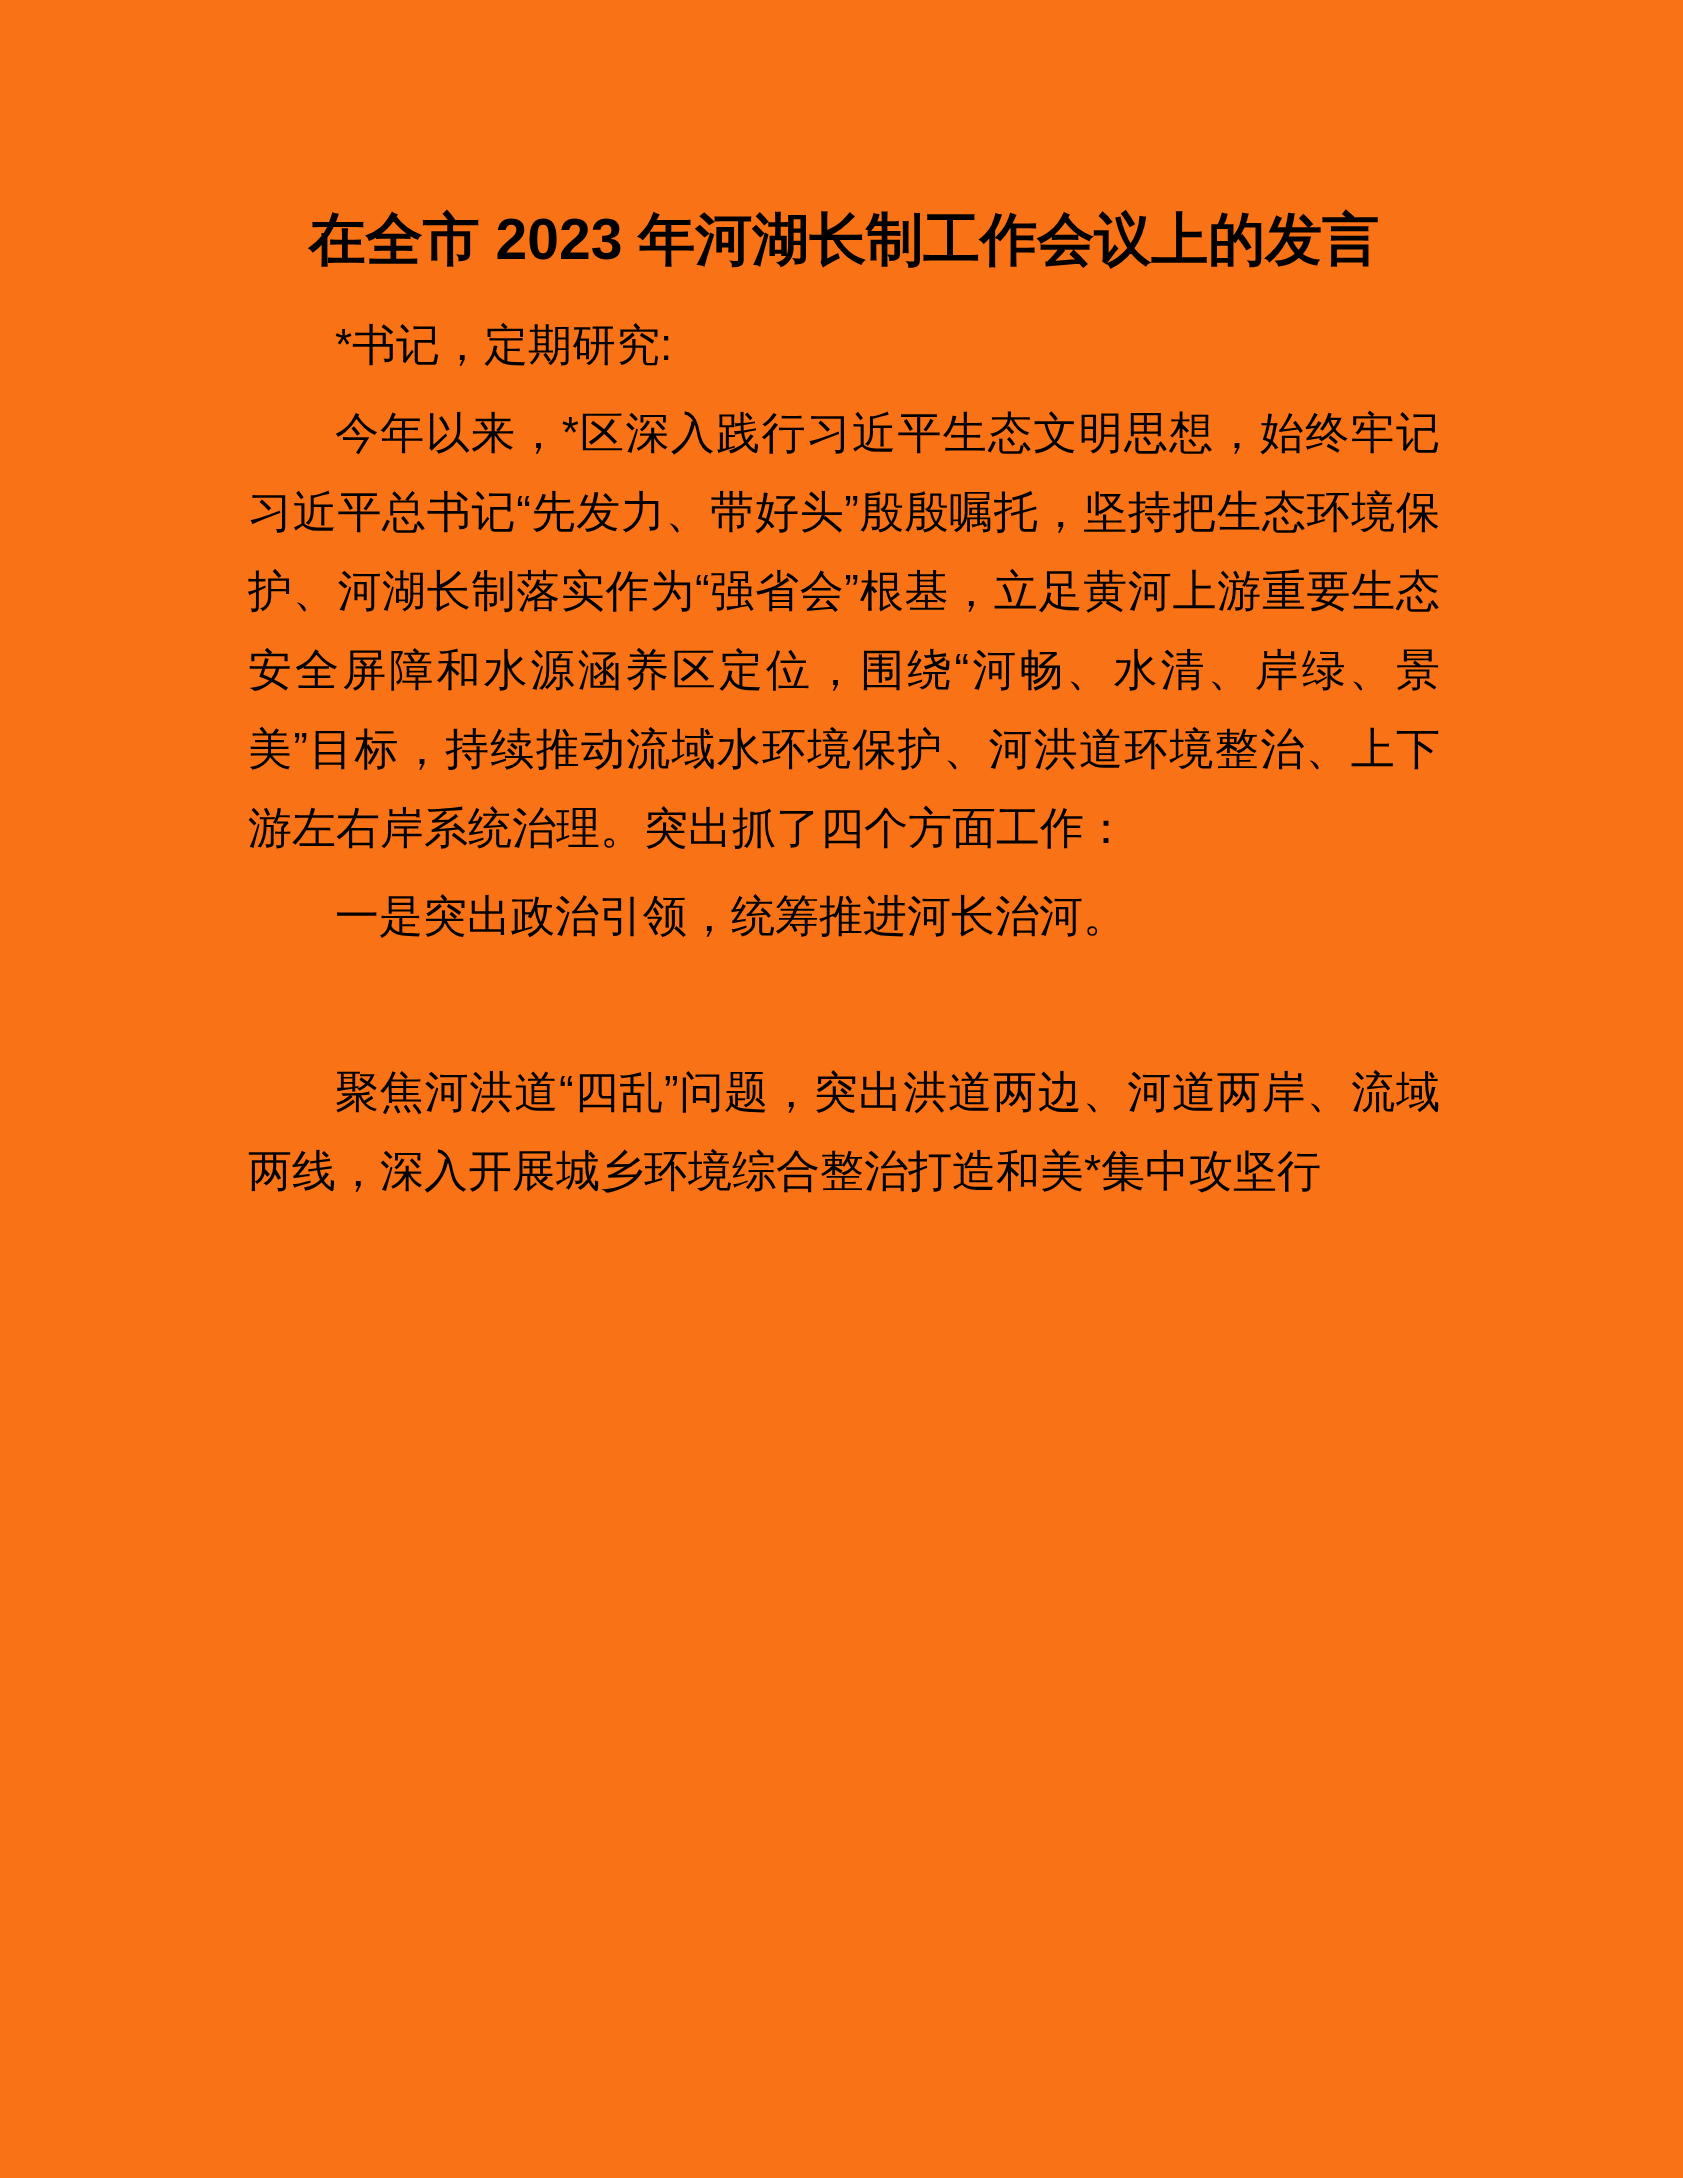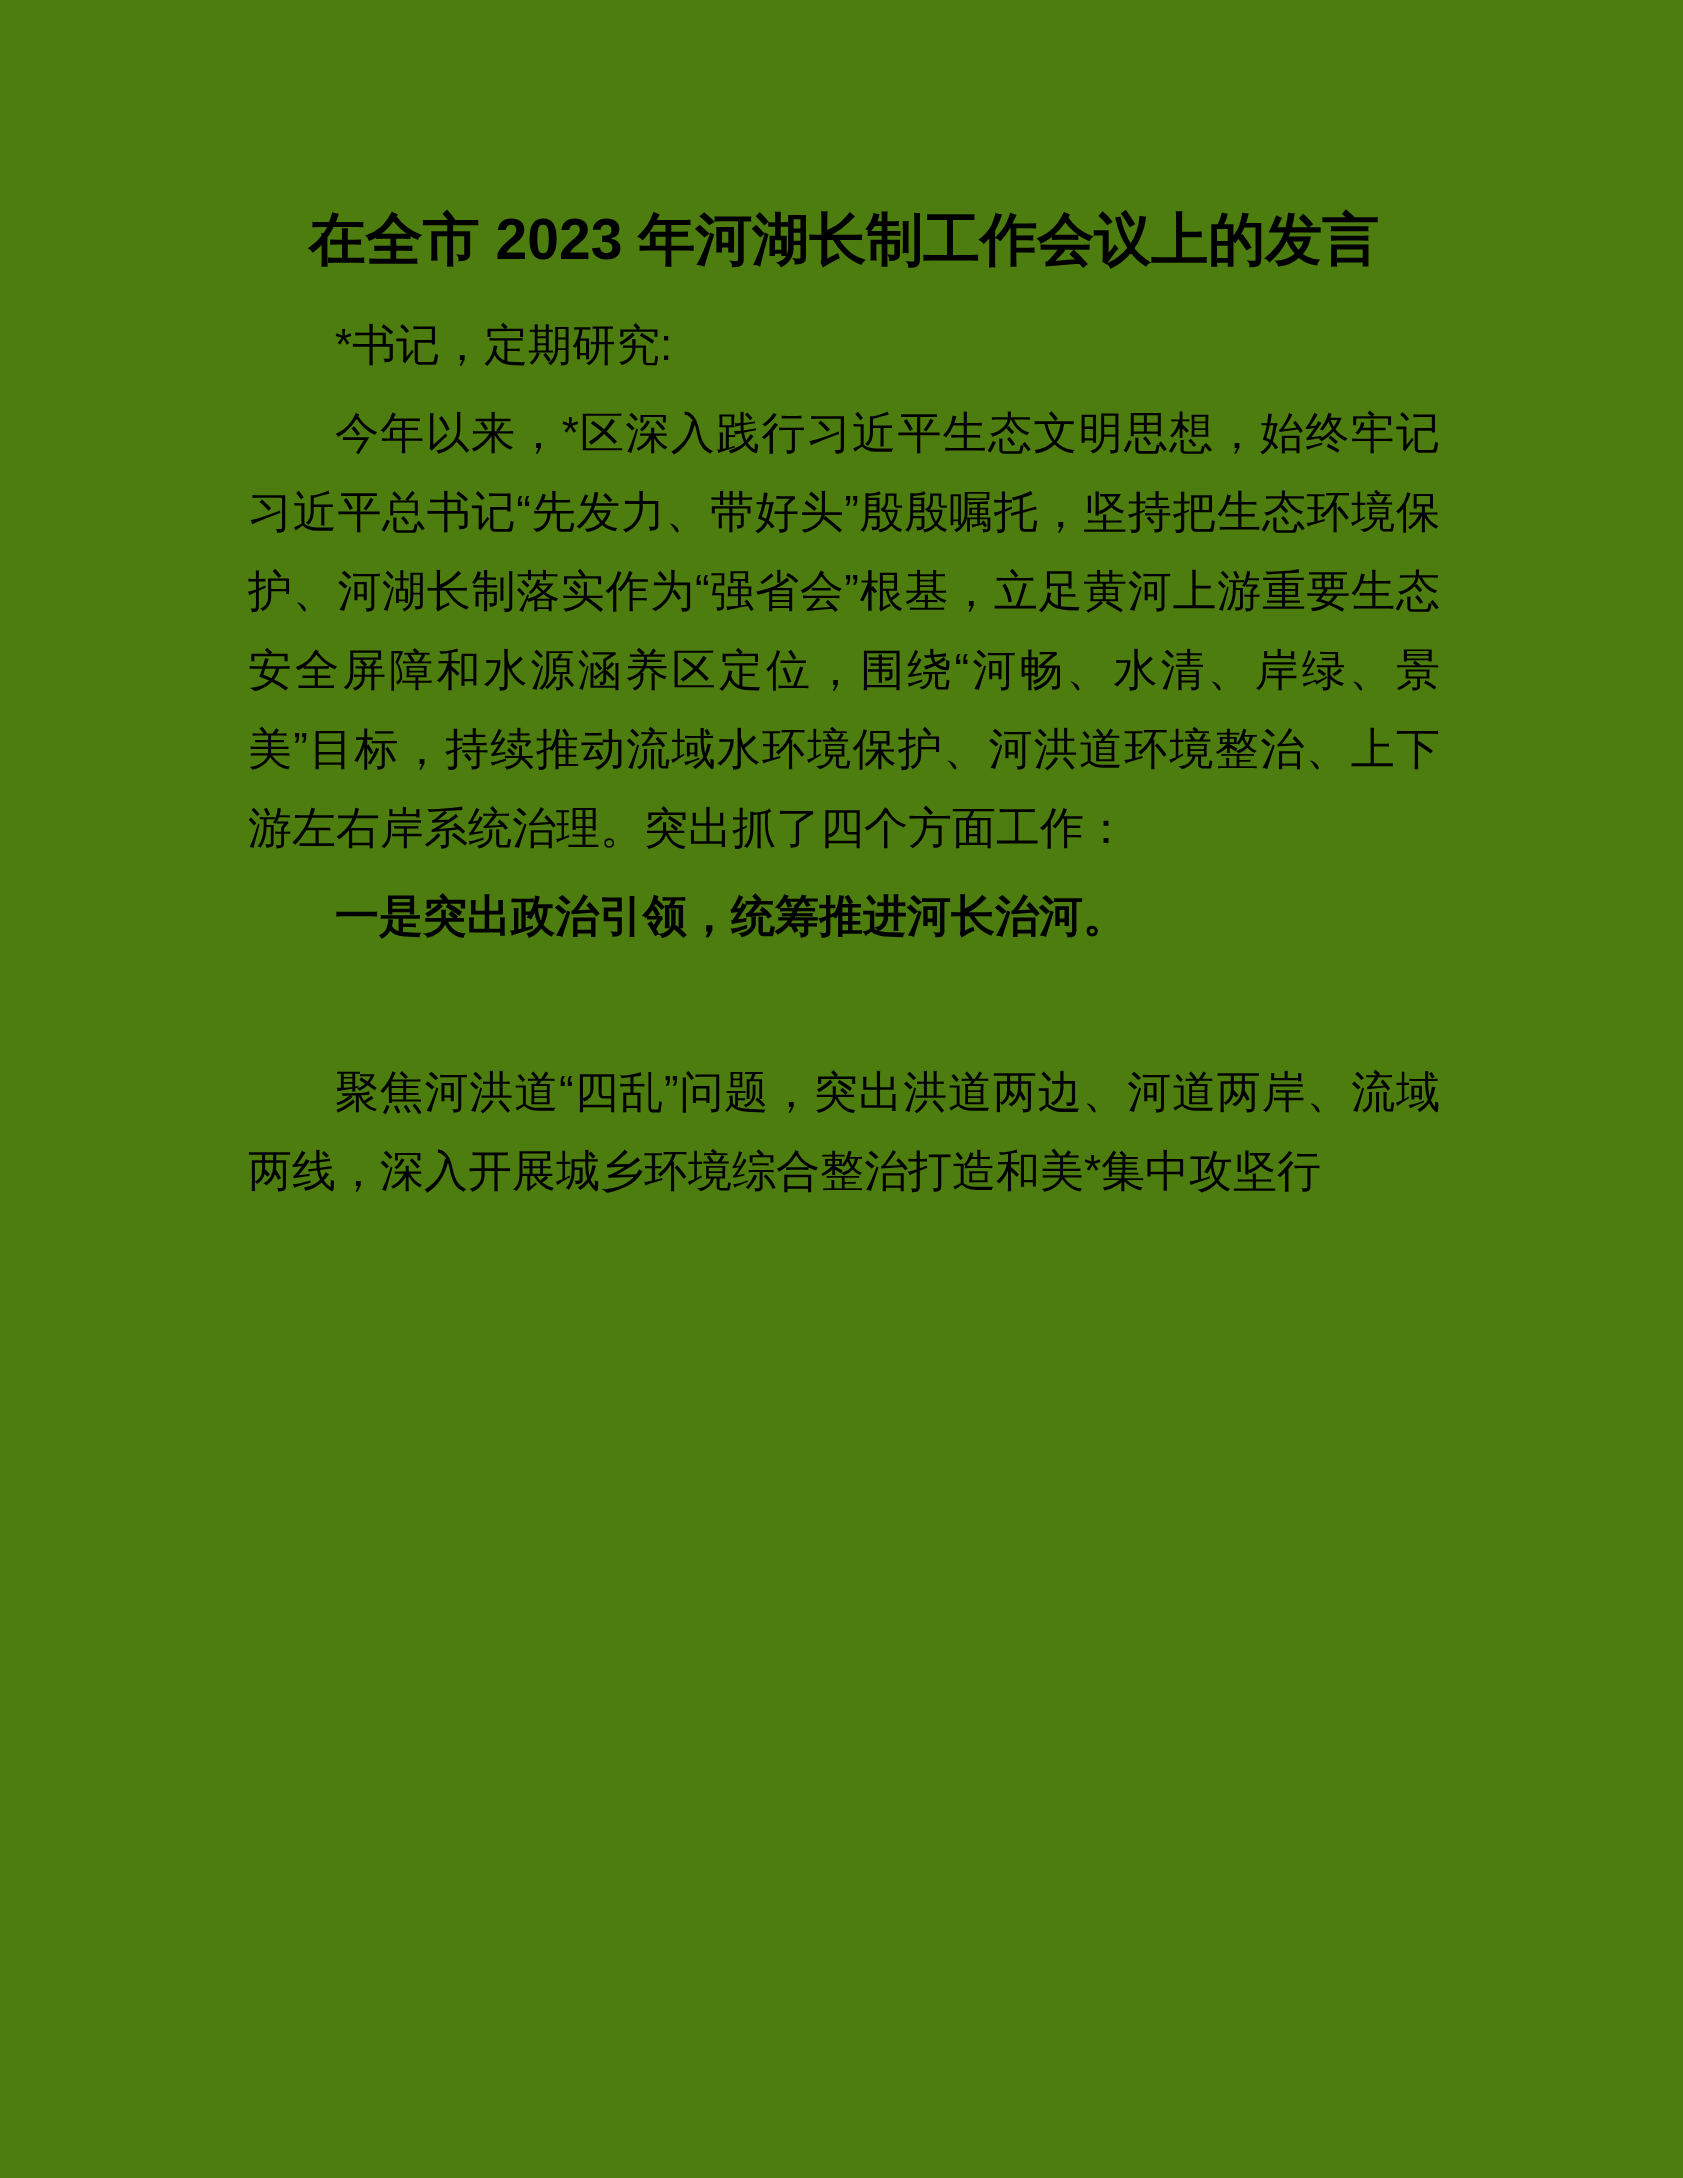--- a/index.html
+++ b/index.html
@@ -7,40 +7,40 @@
   body {
     width: 1683px;
     height: 2178px;
     font-family: "Liberation Sans", sans-serif;
     color: #000000;
     position: relative;
   }
   .page {
     width: 1683px;
     height: 2178px;
-    background: #4d7c0f;
+    background: #f97316;
     padding: 192px 243px 0 248px;
     overflow: hidden;
   }
   .title {
     font-size: 57px;
     font-weight: bold;
     line-height: 95px;
     text-align: center;
     margin-bottom: 18px;
     white-space: nowrap;
   }
   .para {
     font-size: 44px;
     line-height: 79px;
     text-align: justify;
     text-indent: 87px;
     margin-bottom: 9px;
   }
-  .bold { font-weight: bold; }
+  .bold { font-weight: normal; }
 </style>
 </head>
 <body>
 
 <div class="page">
 
   <h1 class="title">在全市 2023 年河湖长制工作会议上的发言</h1>
 
   <p class="para">*书记，定期研究:</p>
 

